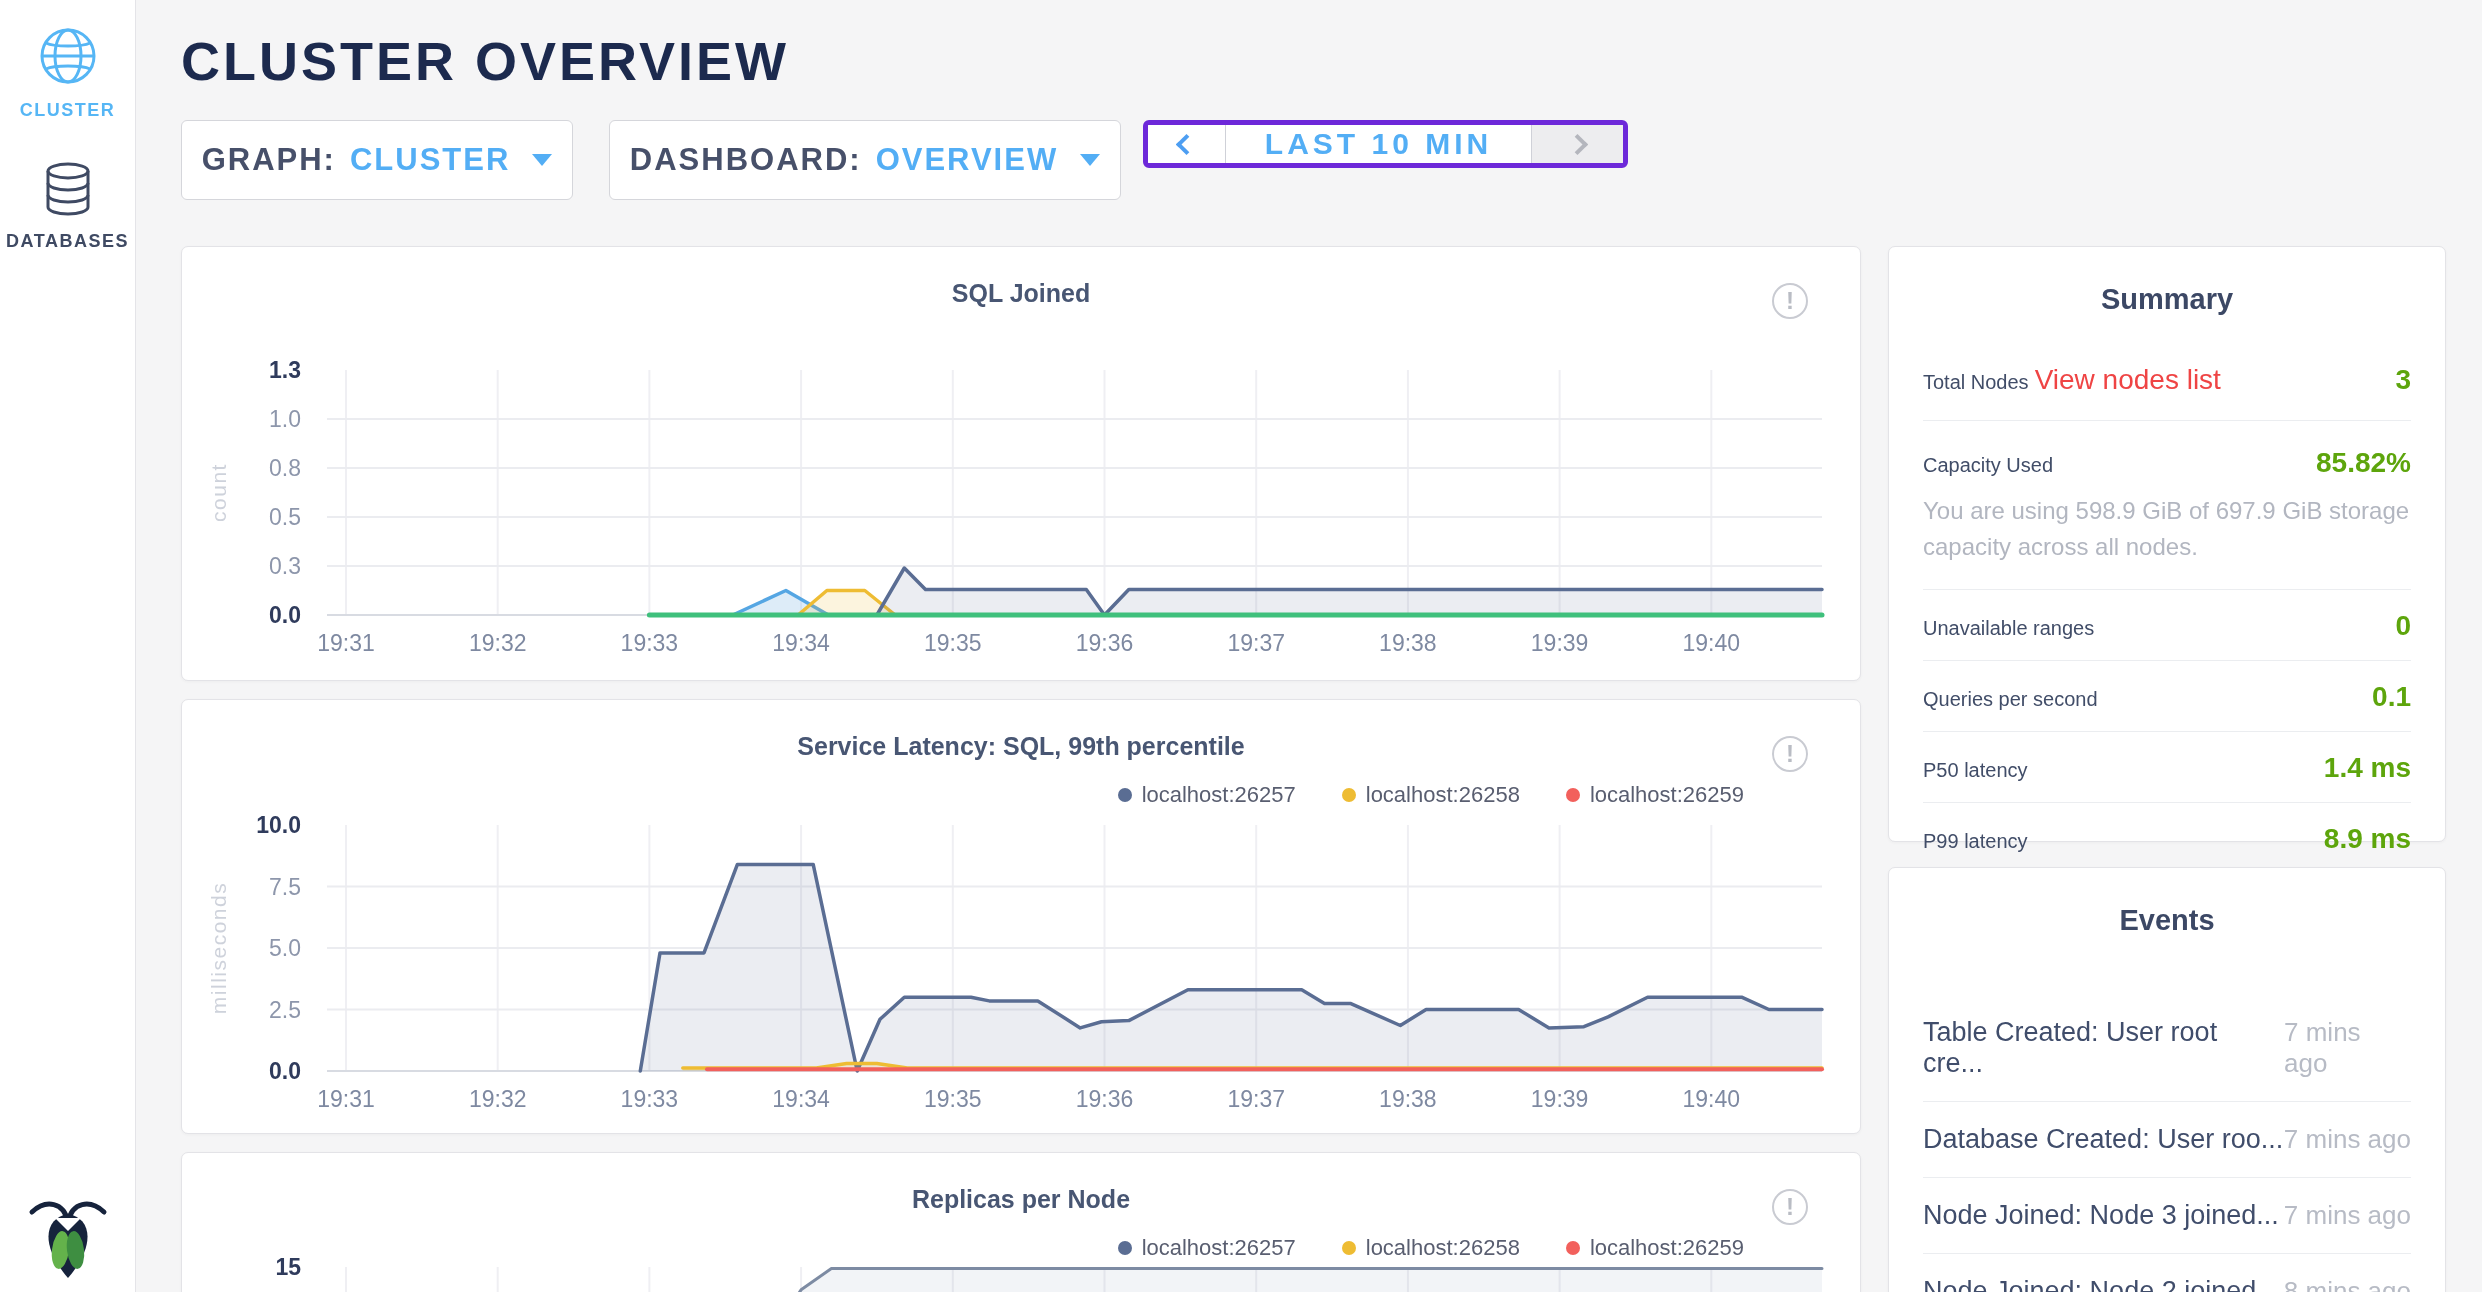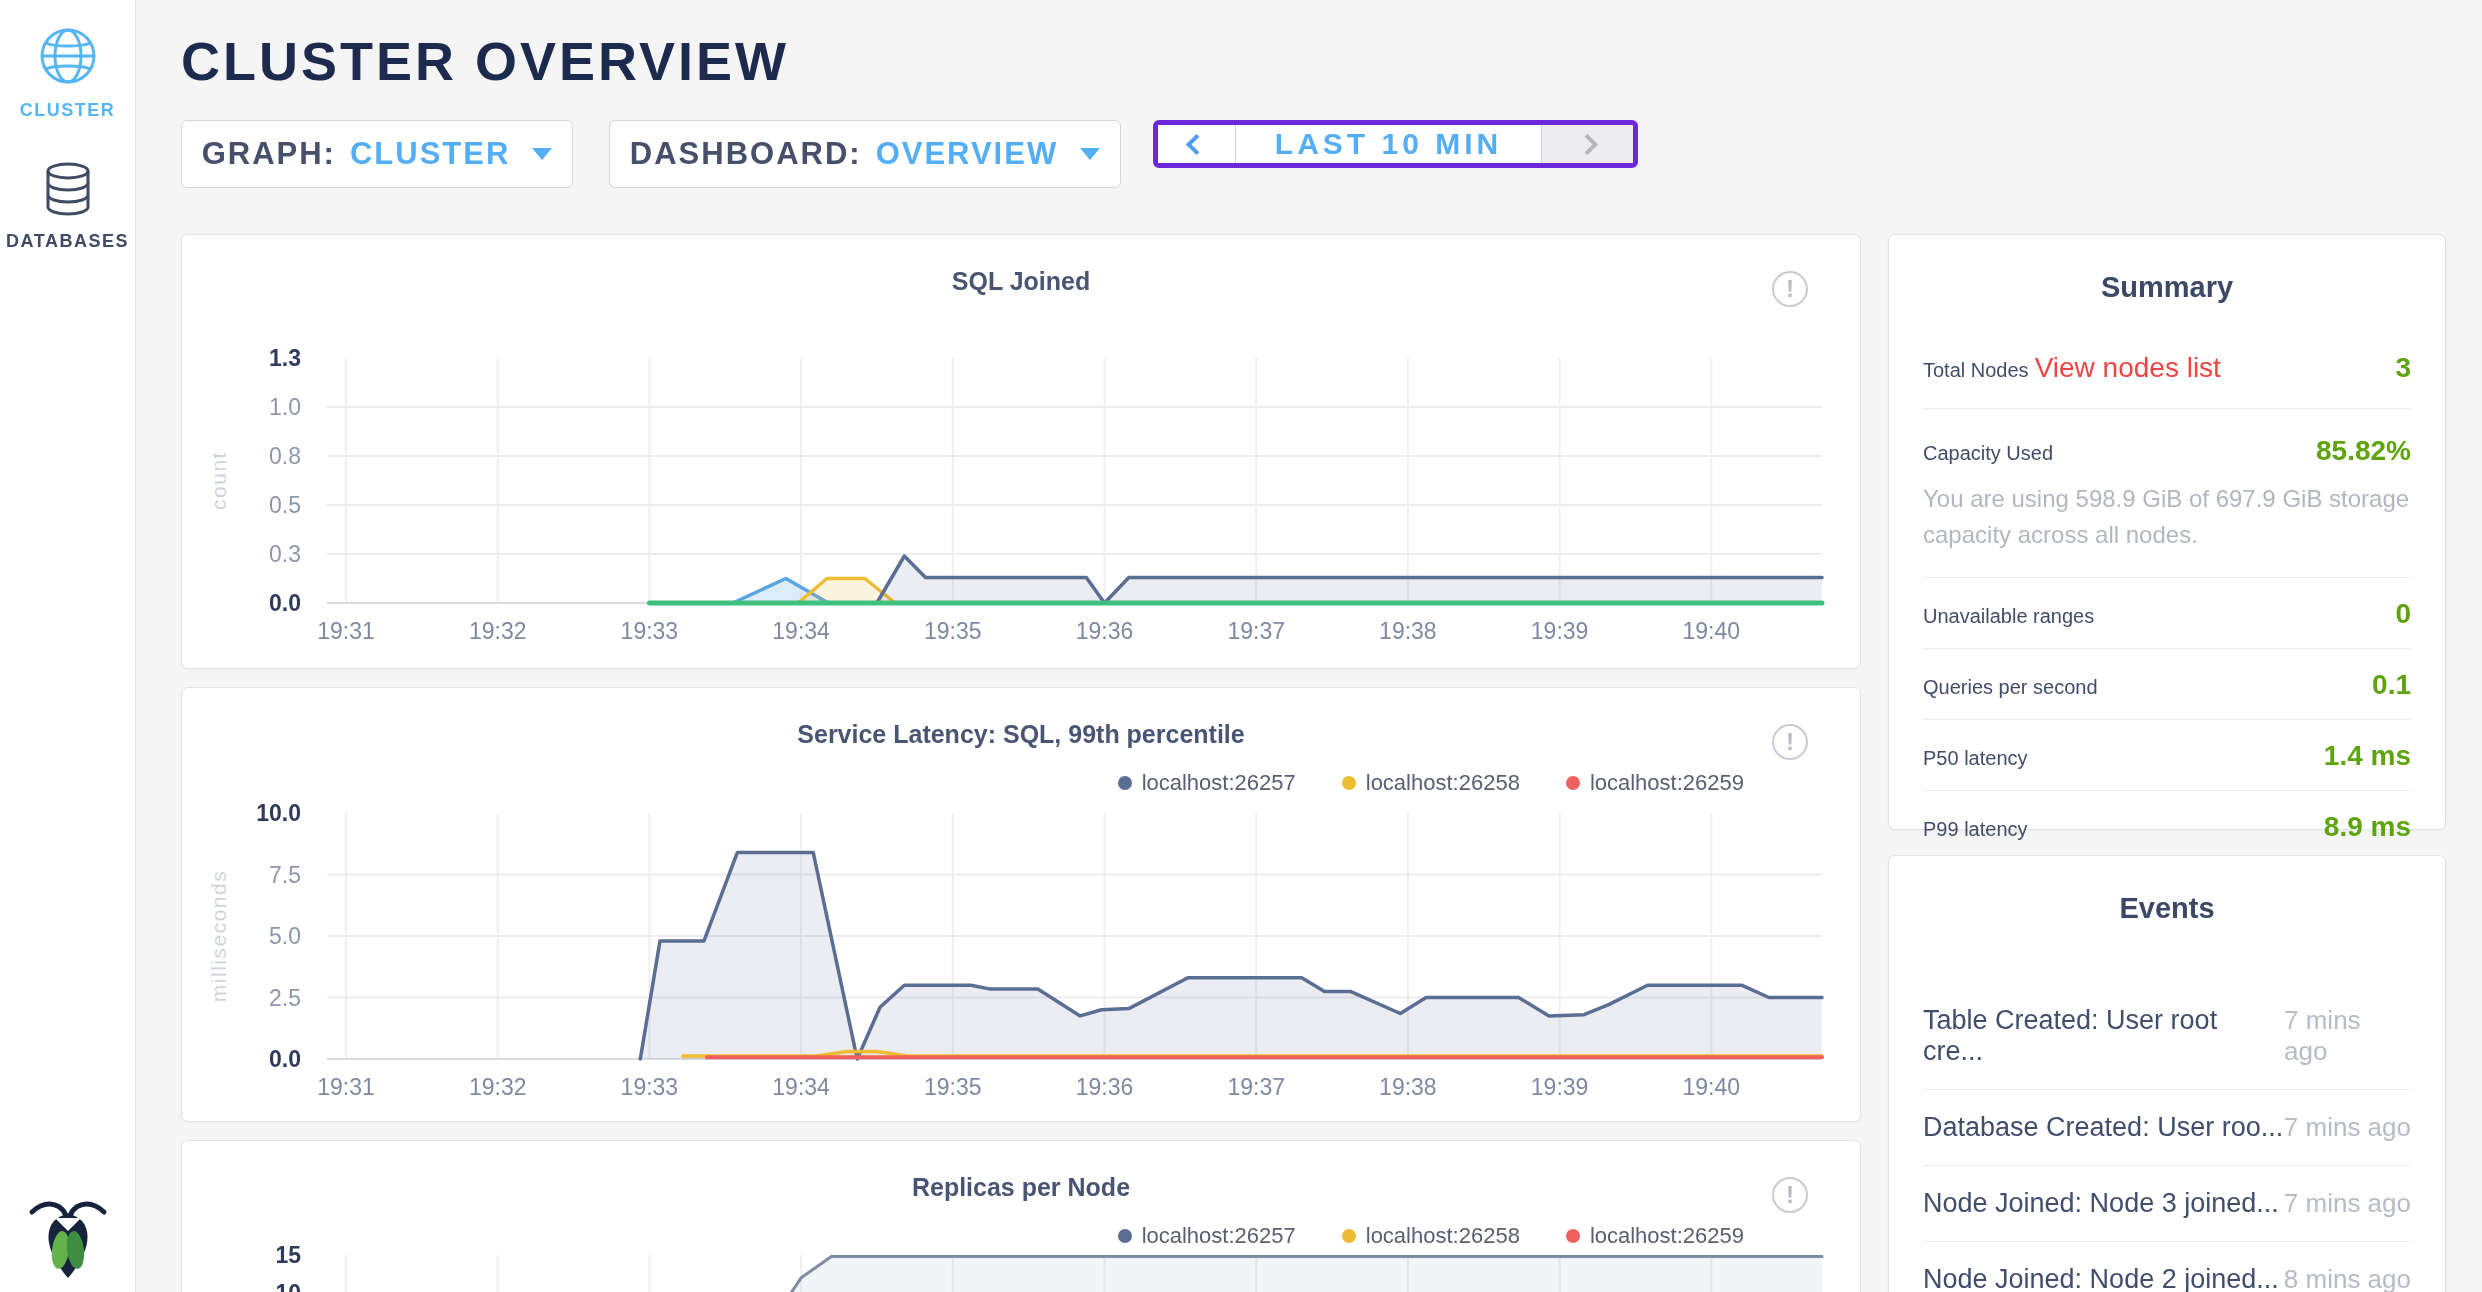--- a/index.html
+++ b/index.html
@@ -23,25 +23,25 @@
   .side-item .side-label { color:#3f4a63; }
   .side-logo { position:absolute; bottom:8px; left:0; width:136px; text-align:center; }
   
   .main { position:absolute; left:136px; top:0; right:0; padding:34px 36px 0 45px; }
   .page-title {
     font-size:54px; font-weight:700; letter-spacing:3px; color:#1c2a4e;
     line-height:1;
   }
   .controls { display:flex; margin-top:32px; }
   .dropdown {
-    height:68px; background:#fff; border:1px solid #d5d6db; border-radius:6px;
+    height:80px; background:#fff; border:1px solid #d5d6db; border-radius:6px;
     display:flex; align-items:center; justify-content:center; cursor:pointer;
   }
   .dropdown.graph { width:392px; margin-right:36px; }
-  .dropdown.dash  { width:512px; margin-right:32px; }
+  .dropdown.dash  { width:512px; margin-right:22px; }
   .dd-label { font-size:31px; font-weight:700; letter-spacing:2px; color:#47506a; }
   .dd-value { font-size:31px; font-weight:700; letter-spacing:2px; color:#53aef5; margin-left:14px; }
   .caret { width:0; height:0; border-left:10px solid transparent; border-right:10px solid transparent;
            border-top:12px solid #53aef5; margin-left:22px; }
   .timerange {
     height:48px; width:485px; background:#fff; border:5px solid #6d28d9; border-radius:6px;
     display:flex; overflow:hidden;
   }
   .tr-btn { background:#fff; border:none; width:78px; display:flex; align-items:center; justify-content:center; cursor:pointer; }
   .tr-btn.next { width:92px; background:#ededef; border-left:1px solid #cfd1d8; }

